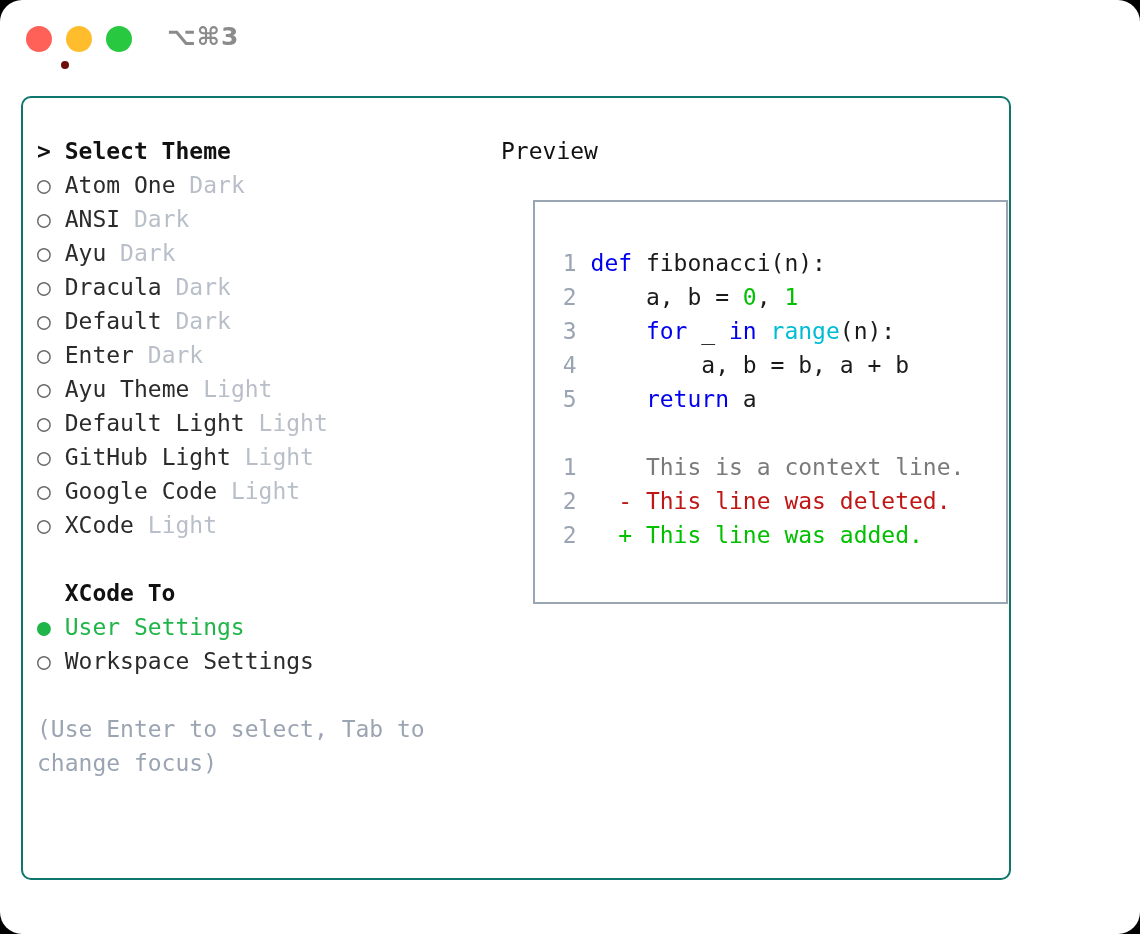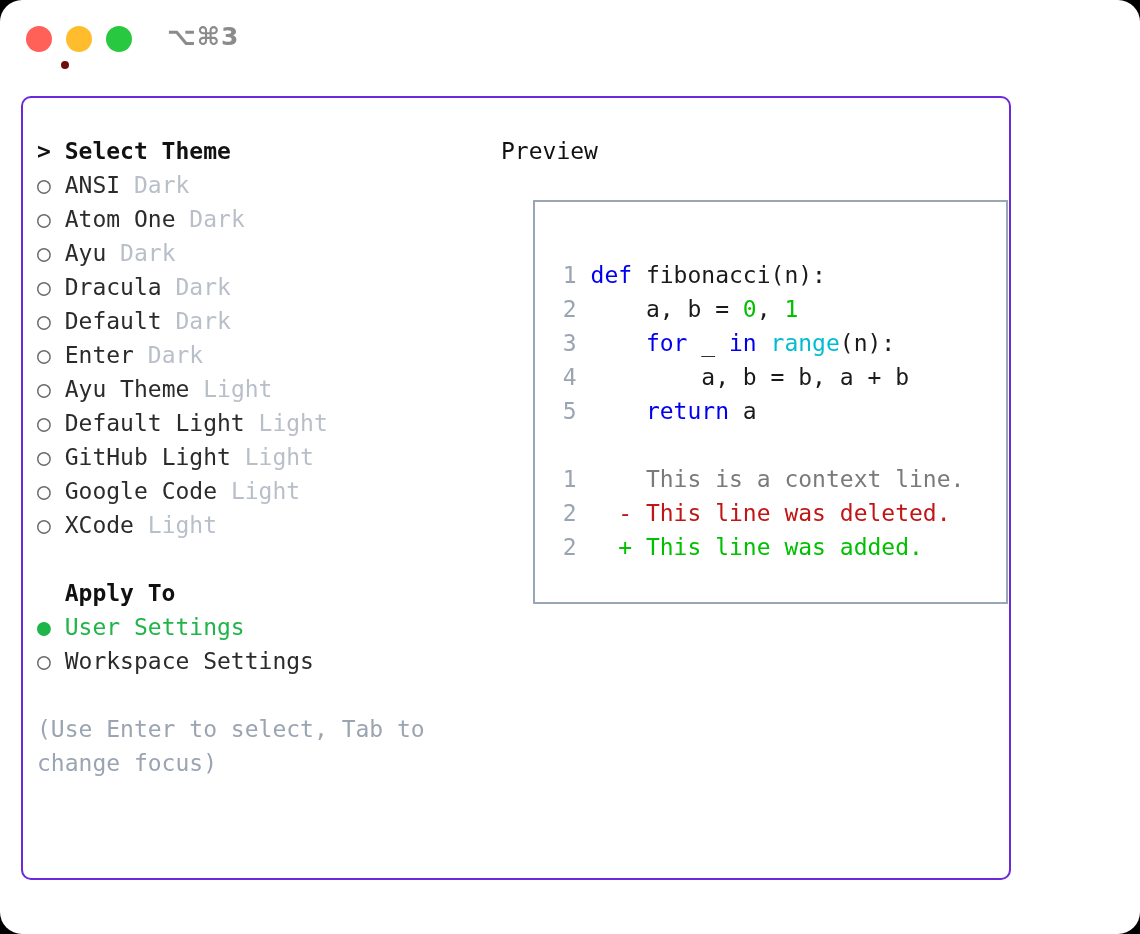--- a/index.html
+++ b/index.html
@@ -61,21 +61,21 @@
     white-space: pre;
   }
 
   
   #panel {
     position: absolute;
     left: 21px;
     top: 96px;
     width: 990px;
     height: 784px;
-    border: 2px solid #6d28d9;
+    border: 2px solid #0f766e;
     border-radius: 10px;
     background: #ffffff;
     box-sizing: border-box;
   }
 
   
   #left-col {
     position: absolute;
     left: 14px;
     top: 36px;
@@ -131,21 +131,21 @@
     top: 66px;
     width: 475px;
     height: 404px;
     border: 2px solid #9aa6b4;
     background: #ffffff;
     box-sizing: border-box;
   }
   #code-area {
     position: absolute;
     left: 14px;
-    top: 56px;
+    top: 44px;
     white-space: pre;
   }
   .code-line {
     font-family: "DejaVu Sans Mono", "Liberation Mono", monospace;
     font-size: 23px;
     line-height: 34px;
     white-space: pre;
   }
   .lnum {
     color: #9aa4b2;
@@ -177,36 +177,36 @@
     <div id="shortcut">⌥⌘3</div>
   </div>
 
   <div id="panel">
 
     <div id="left-col">
 
       <div class="mono-line" id="theme-heading">&gt; Select Theme</div>
 
       <div id="theme-list">
+          <div class="mono-line theme-row"><span class="bullet off">○</span><span class="tname"> Atom One </span><span class="ttag">Dark</span></div>
           <div class="mono-line theme-row"><span class="bullet off">○</span><span class="tname"> ANSI </span><span class="ttag">Dark</span></div>
-          <div class="mono-line theme-row"><span class="bullet off">○</span><span class="tname"> Atom One </span><span class="ttag">Dark</span></div>
           <div class="mono-line theme-row"><span class="bullet off">○</span><span class="tname"> Ayu </span><span class="ttag">Dark</span></div>
           <div class="mono-line theme-row"><span class="bullet off">○</span><span class="tname"> Dracula </span><span class="ttag">Dark</span></div>
           <div class="mono-line theme-row"><span class="bullet off">○</span><span class="tname"> Default </span><span class="ttag">Dark</span></div>
           <div class="mono-line theme-row"><span class="bullet off">○</span><span class="tname"> Enter </span><span class="ttag">Dark</span></div>
           <div class="mono-line theme-row"><span class="bullet off">○</span><span class="tname"> Ayu Theme </span><span class="ttag">Light</span></div>
           <div class="mono-line theme-row"><span class="bullet off">○</span><span class="tname"> Default Light </span><span class="ttag">Light</span></div>
           <div class="mono-line theme-row"><span class="bullet off">○</span><span class="tname"> GitHub Light </span><span class="ttag">Light</span></div>
           <div class="mono-line theme-row"><span class="bullet off">○</span><span class="tname"> Google Code </span><span class="ttag">Light</span></div>
           <div class="mono-line theme-row"><span class="bullet off">○</span><span class="tname"> XCode </span><span class="ttag">Light</span></div>
         </div>
 
       <div class="mono-line" style="height:34px"> </div>
 
-      <div class="mono-line section-label" id="apply-to-label" style="padding-left:2ch">Apply To</div>
+      <div class="mono-line section-label" id="apply-to-label" style="padding-left:2ch">XCode To</div>
 
       <div id="apply-to-list">
           <div class="mono-line theme-row"><span class="bullet on">●</span><span class="tname sel"> User Settings</span></div>
           <div class="mono-line theme-row"><span class="bullet off">○</span><span class="tname"> Workspace Settings</span></div>
         </div>
 
       <div class="mono-line" style="height:34px"> </div>
 
       <div class="mono-line" id="help-text">(Use Enter to select, Tab to change focus)</div>
     </div>

